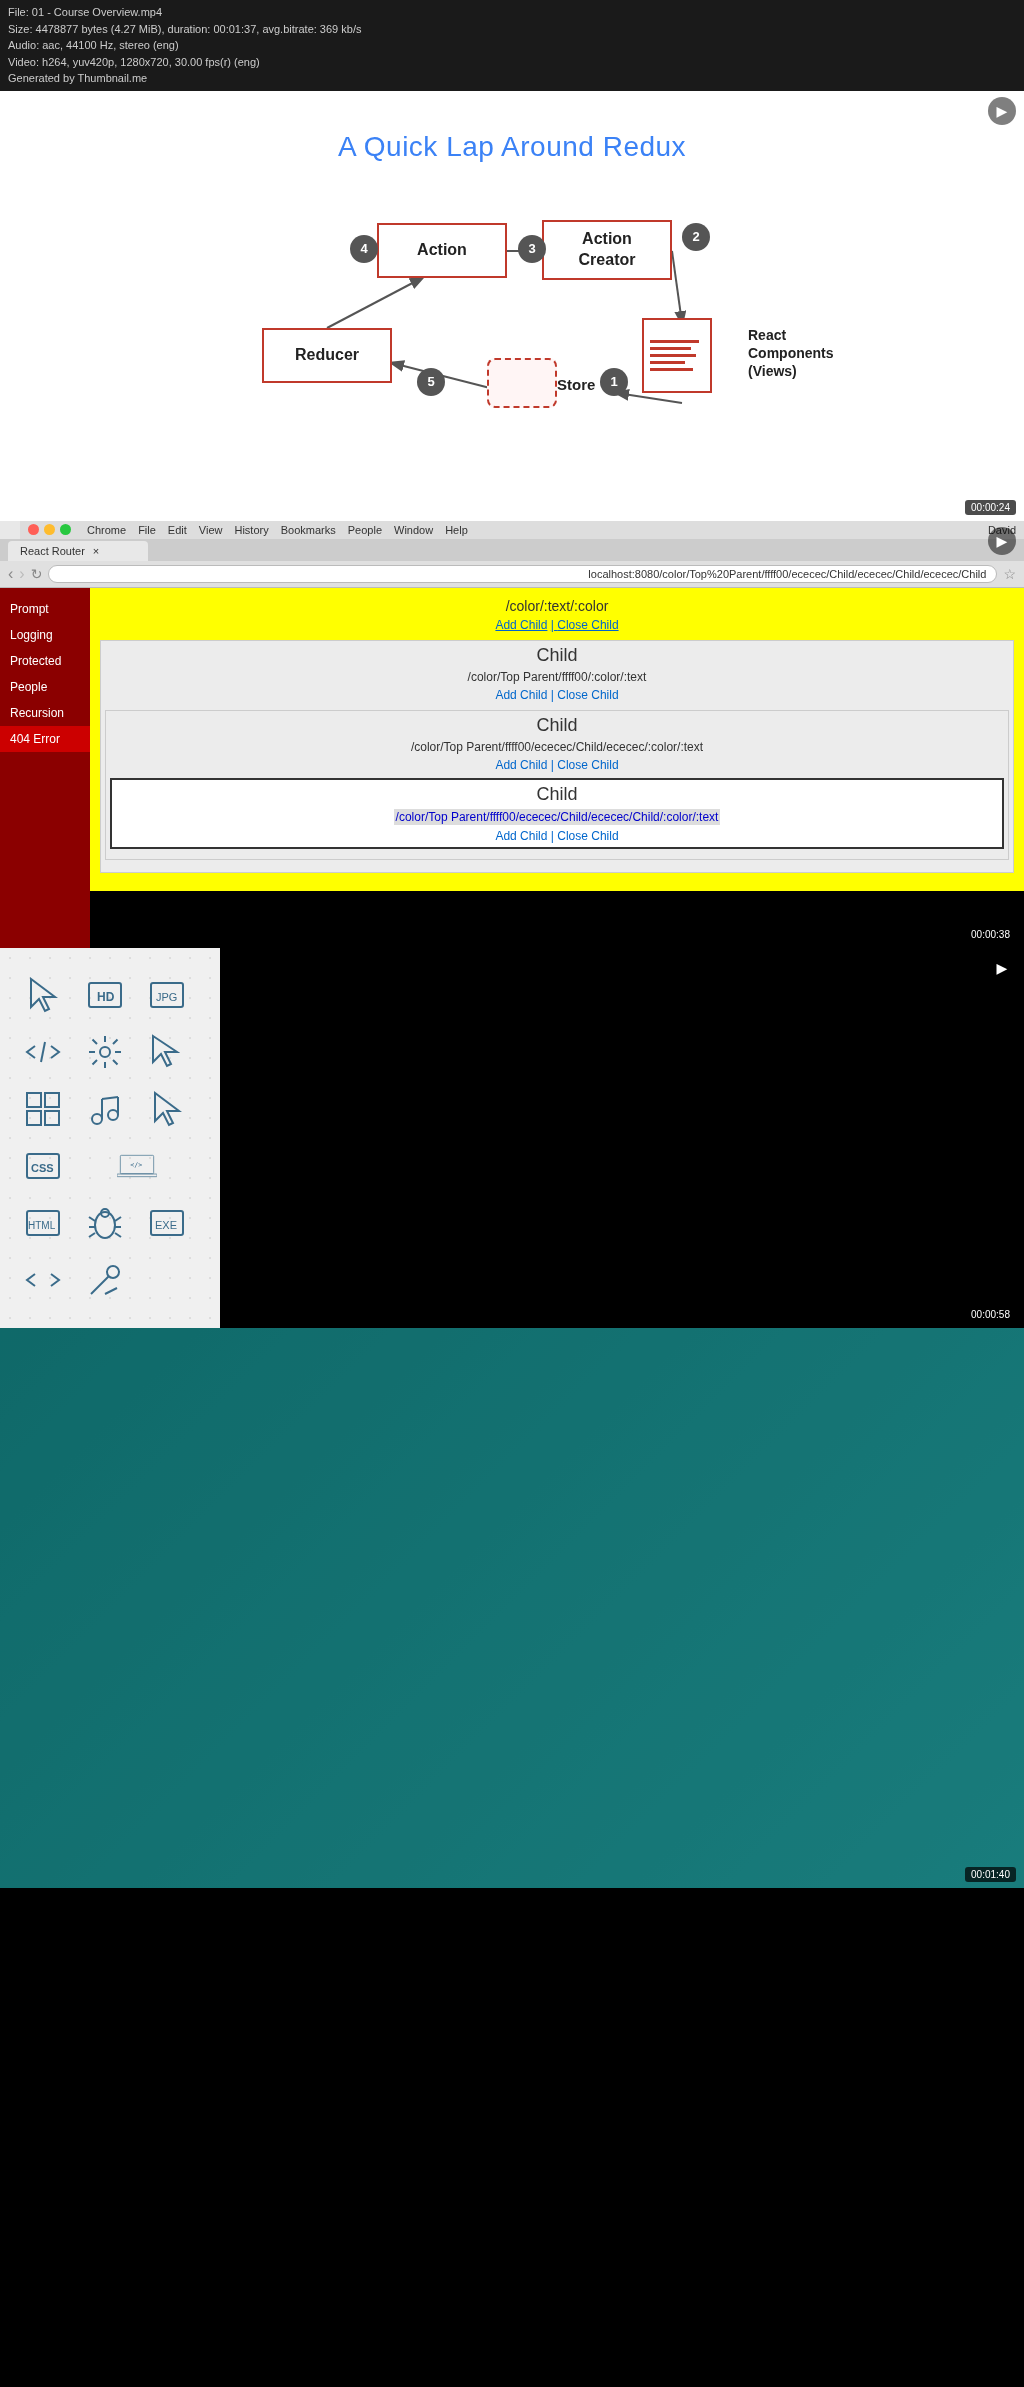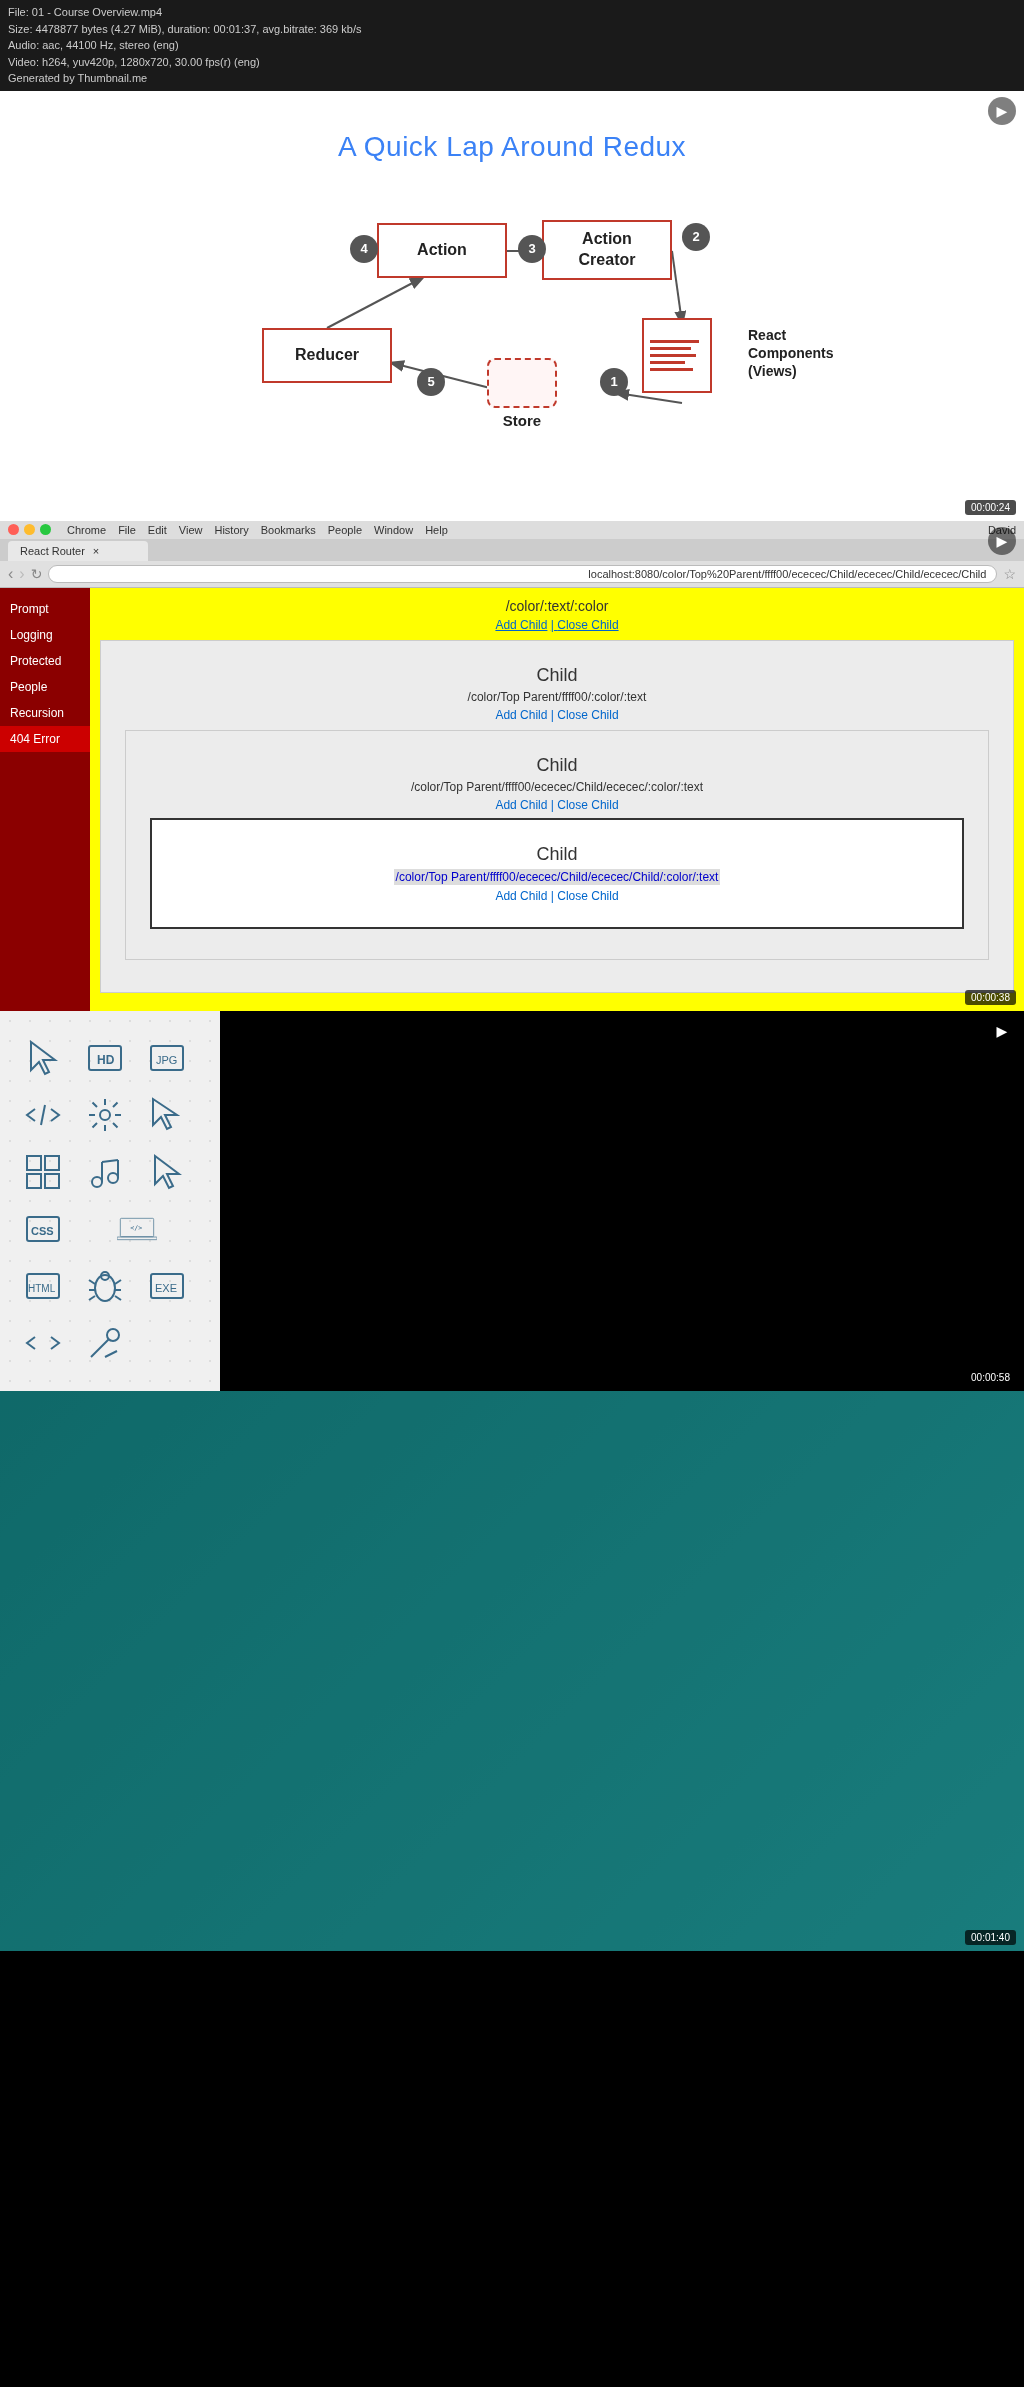--- a/index.html
+++ b/index.html
@@ -91,21 +91,21 @@
     .num-3 { left: 296px; top: 72px; }
     .num-4 { left: 128px; top: 72px; }
     .num-5 { left: 195px; top: 205px; }
 
     
     .store-node {
       position: absolute;
       left: 265px;
       top: 195px;
       display: flex;
-      flex-direction: column;
+      flex-direction: row;
       align-items: center;
     }
     .store-cylinder {
       width: 70px;
       height: 50px;
       border: 2px dashed #c0392b;
       border-radius: 8px;
       background: #fff5f5;
     }
     .store-label {
@@ -129,20 +129,21 @@
       border-bottom: 1px solid #bbb;
     }
     .browser-menu-bar {
       display: flex;
       align-items: center;
       padding: 3px 8px;
       background: #ddd;
       font-size: 11px;
       gap: 12px;
       color: #333;
+      margin-left: 20px;
     }
     .browser-traffic-lights {
       display: flex;
       gap: 5px;
       margin-right: 4px;
     }
     .traffic-light {
       width: 11px;
       height: 11px;
       border-radius: 50%;
@@ -198,21 +199,21 @@
     }
     .add-close-links span {
       cursor: pointer;
       text-decoration: underline;
     }
 
     .child-card {
       background: #ececec;
       border: 1px solid #ccc;
       margin: 8px 0;
-      padding: 24px;
+      padding: 4px;
     }
     .child-title {
       text-align: center;
       font-size: 18px;
       color: #333;
       margin-bottom: 4px;
     }
     .child-route {
       text-align: center;
       font-size: 12px;

